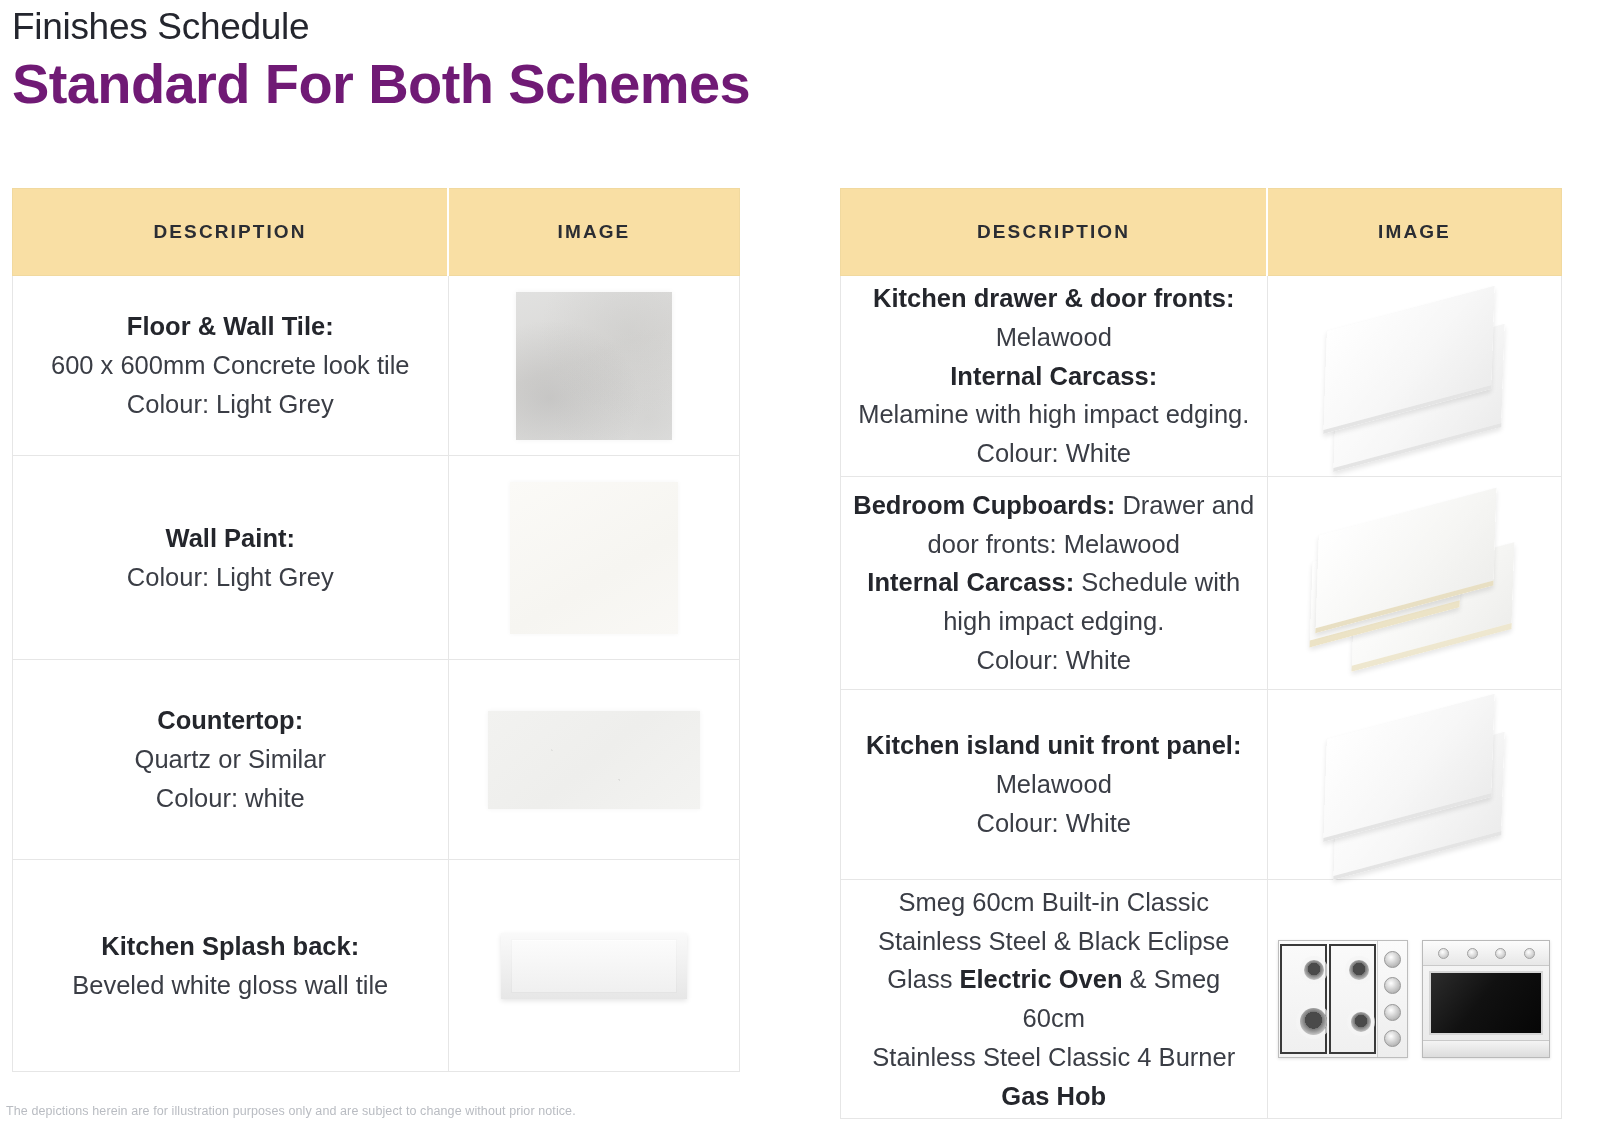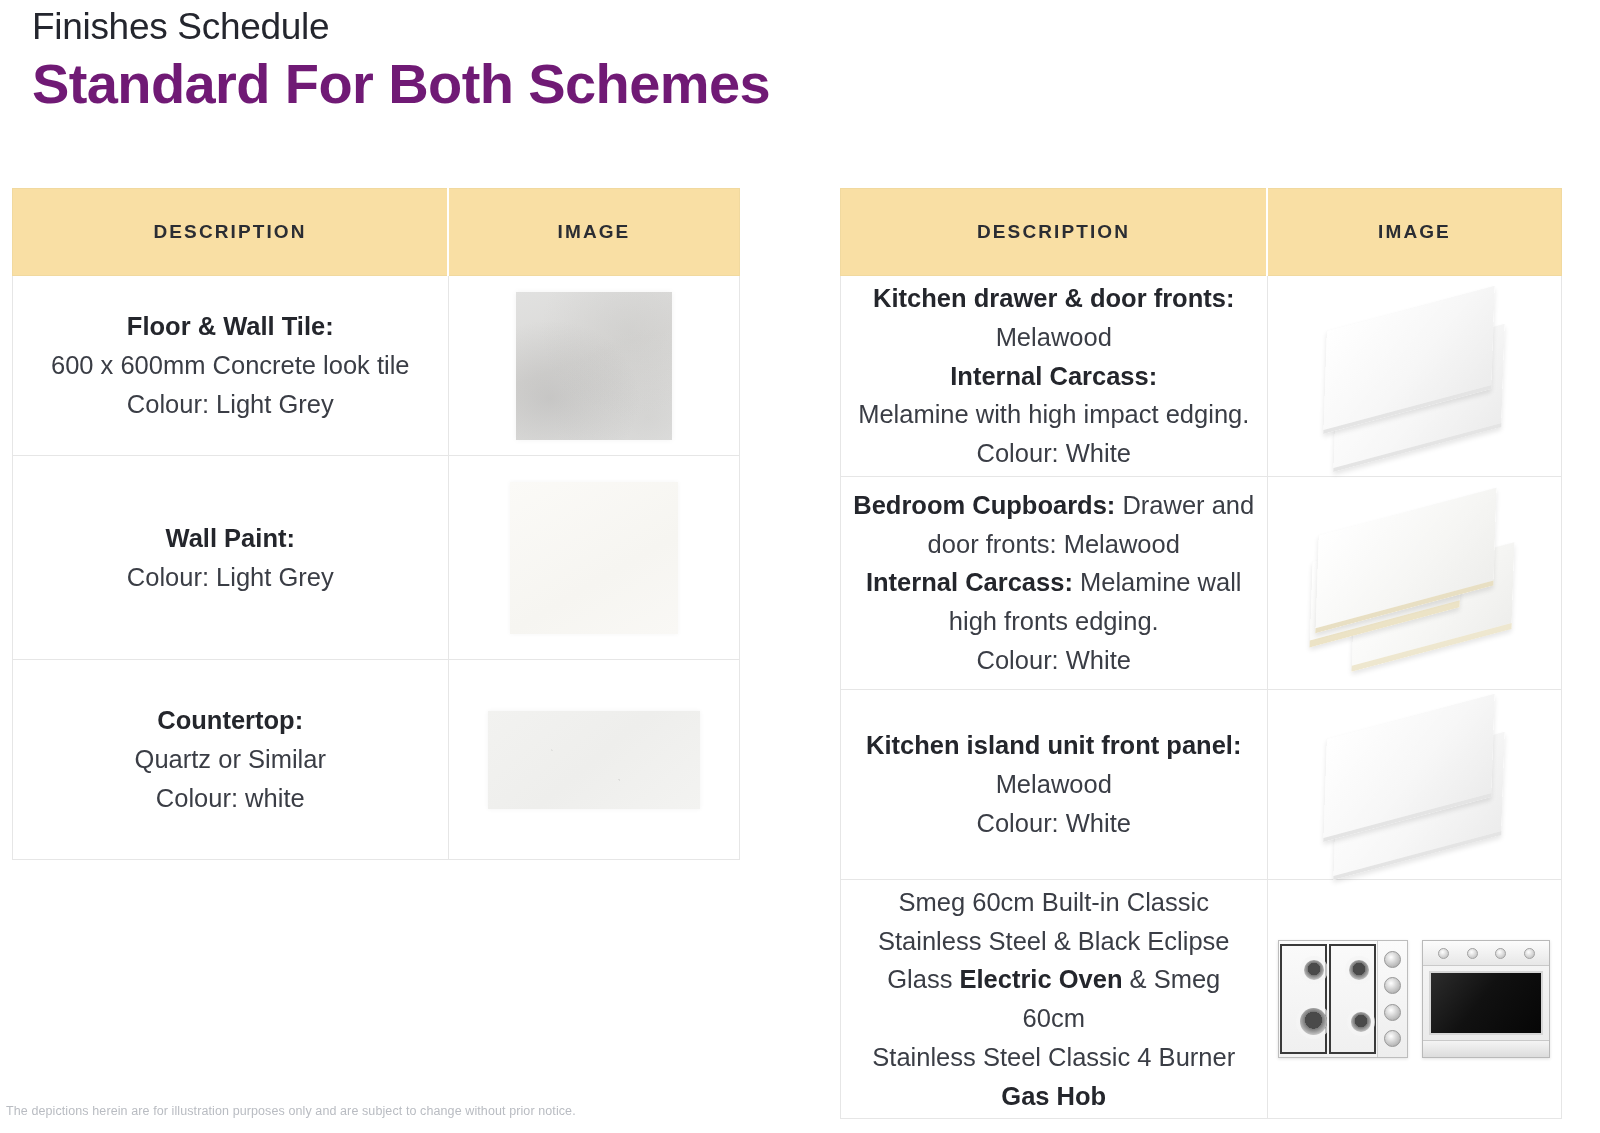--- a/index.html
+++ b/index.html
@@ -12,21 +12,21 @@
     height: 1133px;
     font-family: "Liberation Sans", sans-serif;
     color: #2f3138;
     overflow: hidden;
     position: relative;
   }
 
   
   .title-block {
     position: absolute;
-    left: 32px;
+    left: 12px;
     top: 6px;
   }
   .title-small {
     font-size: 37px;
     font-weight: 400;
     letter-spacing: -0.3px;
     color: #24262e;
     line-height: 1.12;
     white-space: nowrap;
   }
@@ -323,20 +323,31 @@
           <b>Countertop:</b><br>
           <span>Quartz or Similar</span><br>
           <span>Colour: white</span>
         </td>
         <td class="image-cell">
           <div class="img-holder">
             <div class="swatch-quartz"></div>
           </div>
         </td>
       </tr>
+      <tr class="r-h4">
+        <td class="desc-cell">
+          <b>Kitchen Splash back:</b><br>
+          <span>Beveled white gloss wall tile</span>
+        </td>
+        <td class="image-cell">
+          <div class="img-holder">
+            <div class="tile-bevel"></div>
+          </div>
+        </td>
+      </tr>
     </tbody>
   </table>
 
   <table class="sched-table right">
     <thead>
       <tr>
         <th class="col-desc">DESCRIPTION</th>
         <th class="col-image">IMAGE</th>
       </tr>
     </thead>
@@ -355,22 +366,22 @@
               <div class="board b1"></div>
               <div class="board b2"></div>
             </div>
           </div>
         </td>
       </tr>
       <tr class="rr-h2">
         <td class="desc-cell">
           <b>Bedroom Cupboards:</b><span> Drawer and</span><br>
           <span>door fronts: Melawood</span><br>
-          <b>Internal Carcass:</b><span> Melamine wall</span><br>
-          <span>high fronts edging.</span><br>
+          <b>Internal Carcass:</b><span> Schedule with</span><br>
+          <span>high impact edging.</span><br>
           <span>Colour: White</span>
         </td>
         <td class="image-cell">
           <div class="img-holder">
             <div class="boards boards-edge">
               <div class="board b1"></div>
               <div class="board b2"></div>
               <div class="board b3"></div>
             </div>
           </div>

